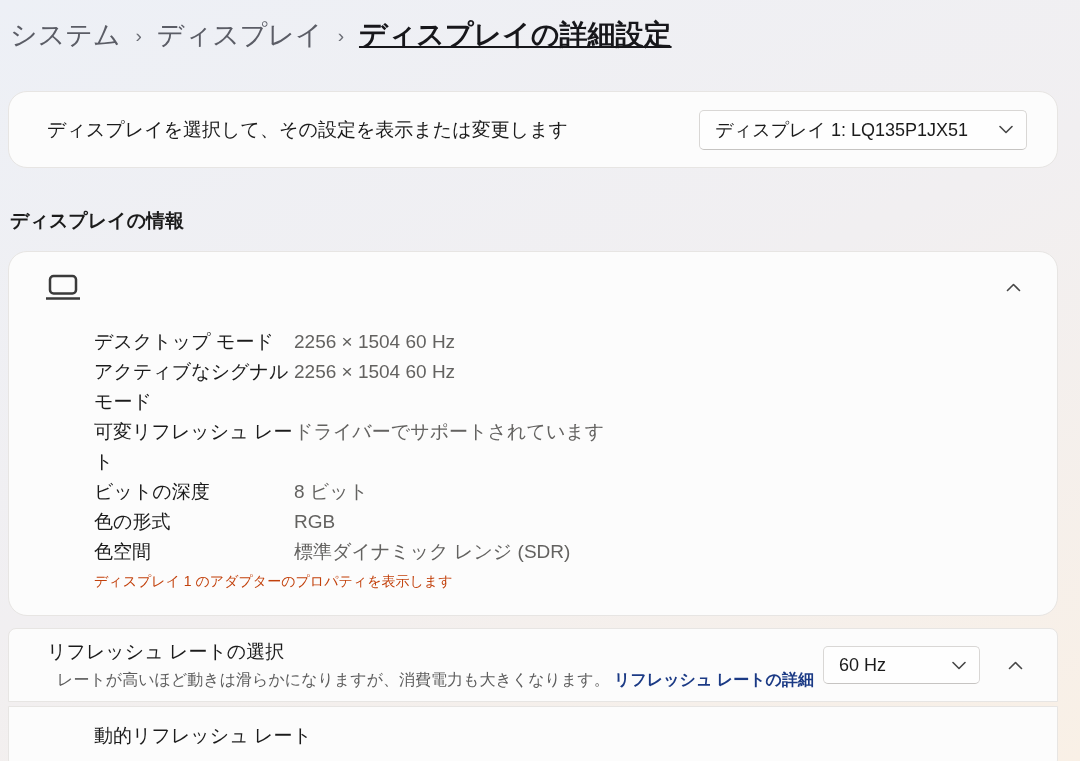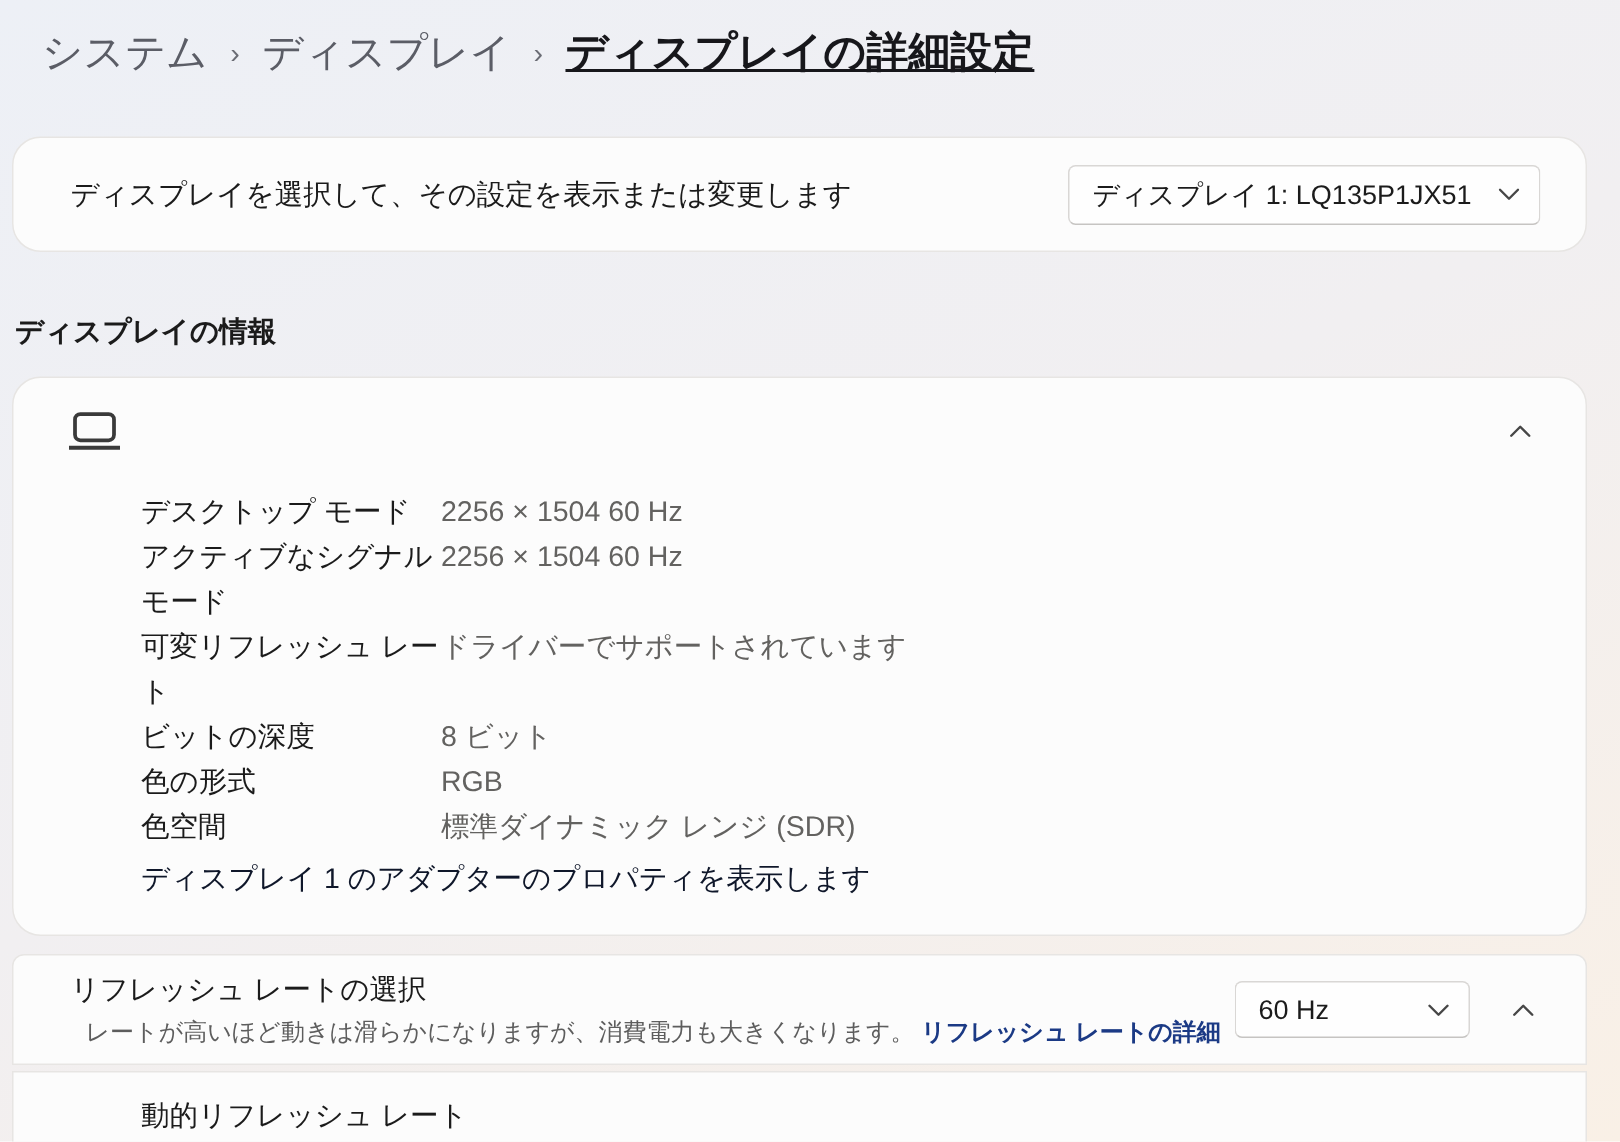--- a/index.html
+++ b/index.html
@@ -4,51 +4,51 @@
 <style>
   html,body{margin:0;padding:0;}
   body{
     width:1080px;height:761px;overflow:hidden;
     font-family:"Liberation Sans","DejaVu Sans",sans-serif;
     color:#1b1b1b;
     background:linear-gradient(155deg,#edf0f6 0%,#f1eff1 50%,#f9f0e6 100%);
   }
   .page{padding:0;}
   
-  .breadcrumb{display:flex;align-items:baseline;gap:15px;padding:16px 0 0 28px;}
+  .breadcrumb{display:flex;align-items:baseline;gap:15px;padding:16px 0 0 10px;}
   .crumb{font-size:27px;color:#5b5d66;cursor:pointer;}
   .crumb-sep{font-size:19px;color:#6b6d75;position:relative;top:-2px;}
   .crumb-current{font-size:28px;font-weight:700;color:#17171b;text-decoration:underline;}
   
   .card{background:#fcfcfc;border:1px solid #e7e5e3;border-radius:19px;box-sizing:border-box;}
   
   .select-card{margin:37px 22px 0 8px;height:77px;display:flex;align-items:center;
     justify-content:space-between;padding:0 30px 0 38px;}
   .select-label{font-size:19px;}
-  .dropdown{display:flex;align-items:center;justify-content:space-between;gap:18px;
+  .dropdown{display:flex;align-items:center;justify-content:space-between;gap:31px;
     background:#fefefe;border:1px solid #d9d7d5;border-bottom:1px solid #c6c4c2;
     border-radius:5px;height:40px;padding:0 13px 0 15px;font-size:18px;cursor:pointer;box-sizing:border-box;}
   .dropdown.wide{min-width:242px;}
   .dropdown.small{min-width:157px;height:38px;}
   .chev{flex:0 0 auto;display:inline-flex;}
   
   .section-title{margin:40px 0 0 10px;font-size:19px;font-weight:700;}
   
   .info-card{margin:17px 22px 0 8px;padding-bottom:24px;}
   .info-header{display:flex;align-items:center;padding:20px 30px 12px 34px;}
   .info-icon-wrap{width:70px;flex:0 0 auto;display:flex;align-items:center;}
   .info-title{font-size:20px;line-height:26px;}
   .info-sub{font-size:16px;color:#5d5d5d;margin-top:3px;}
   .info-header-spacer{flex:1;}
   .expander-chev{cursor:pointer;padding:6px;}
   .info-details{padding:12px 0 0 85px;}
   .drow{display:flex;line-height:30px;font-size:19px;}
   .dlabel{width:200px;color:#1b1b1b;}
   .dvalue{color:#636260;}
-  .adapter-link{display:inline-block;margin:6px 0 0 85px;font-size:19px;color:#0f172a;cursor:pointer;}
+  .adapter-link{display:inline-block;margin:6px 0 0 85px;font-size:14px;color:#c2410c;cursor:pointer;}
   
   .refresh-group{margin:12px 22px 0 8px;}
   .refresh-header{border-radius:8px 8px 0 0;display:flex;align-items:center;
     justify-content:space-between;min-height:69px;padding:10px 28px 10px 38px;}
   .rh-title{font-size:19px;}
   .rh-desc{font-size:16px;color:#5d5d5d;margin-top:5px;margin-left:10px;}
   .navy-link{color:#1b3a85;font-weight:700;cursor:pointer;}
   .rh-controls{display:flex;align-items:center;gap:22px;}
   
   .dynamic-row{border-radius:0 0 8px 8px;margin-top:4px;display:flex;align-items:center;

